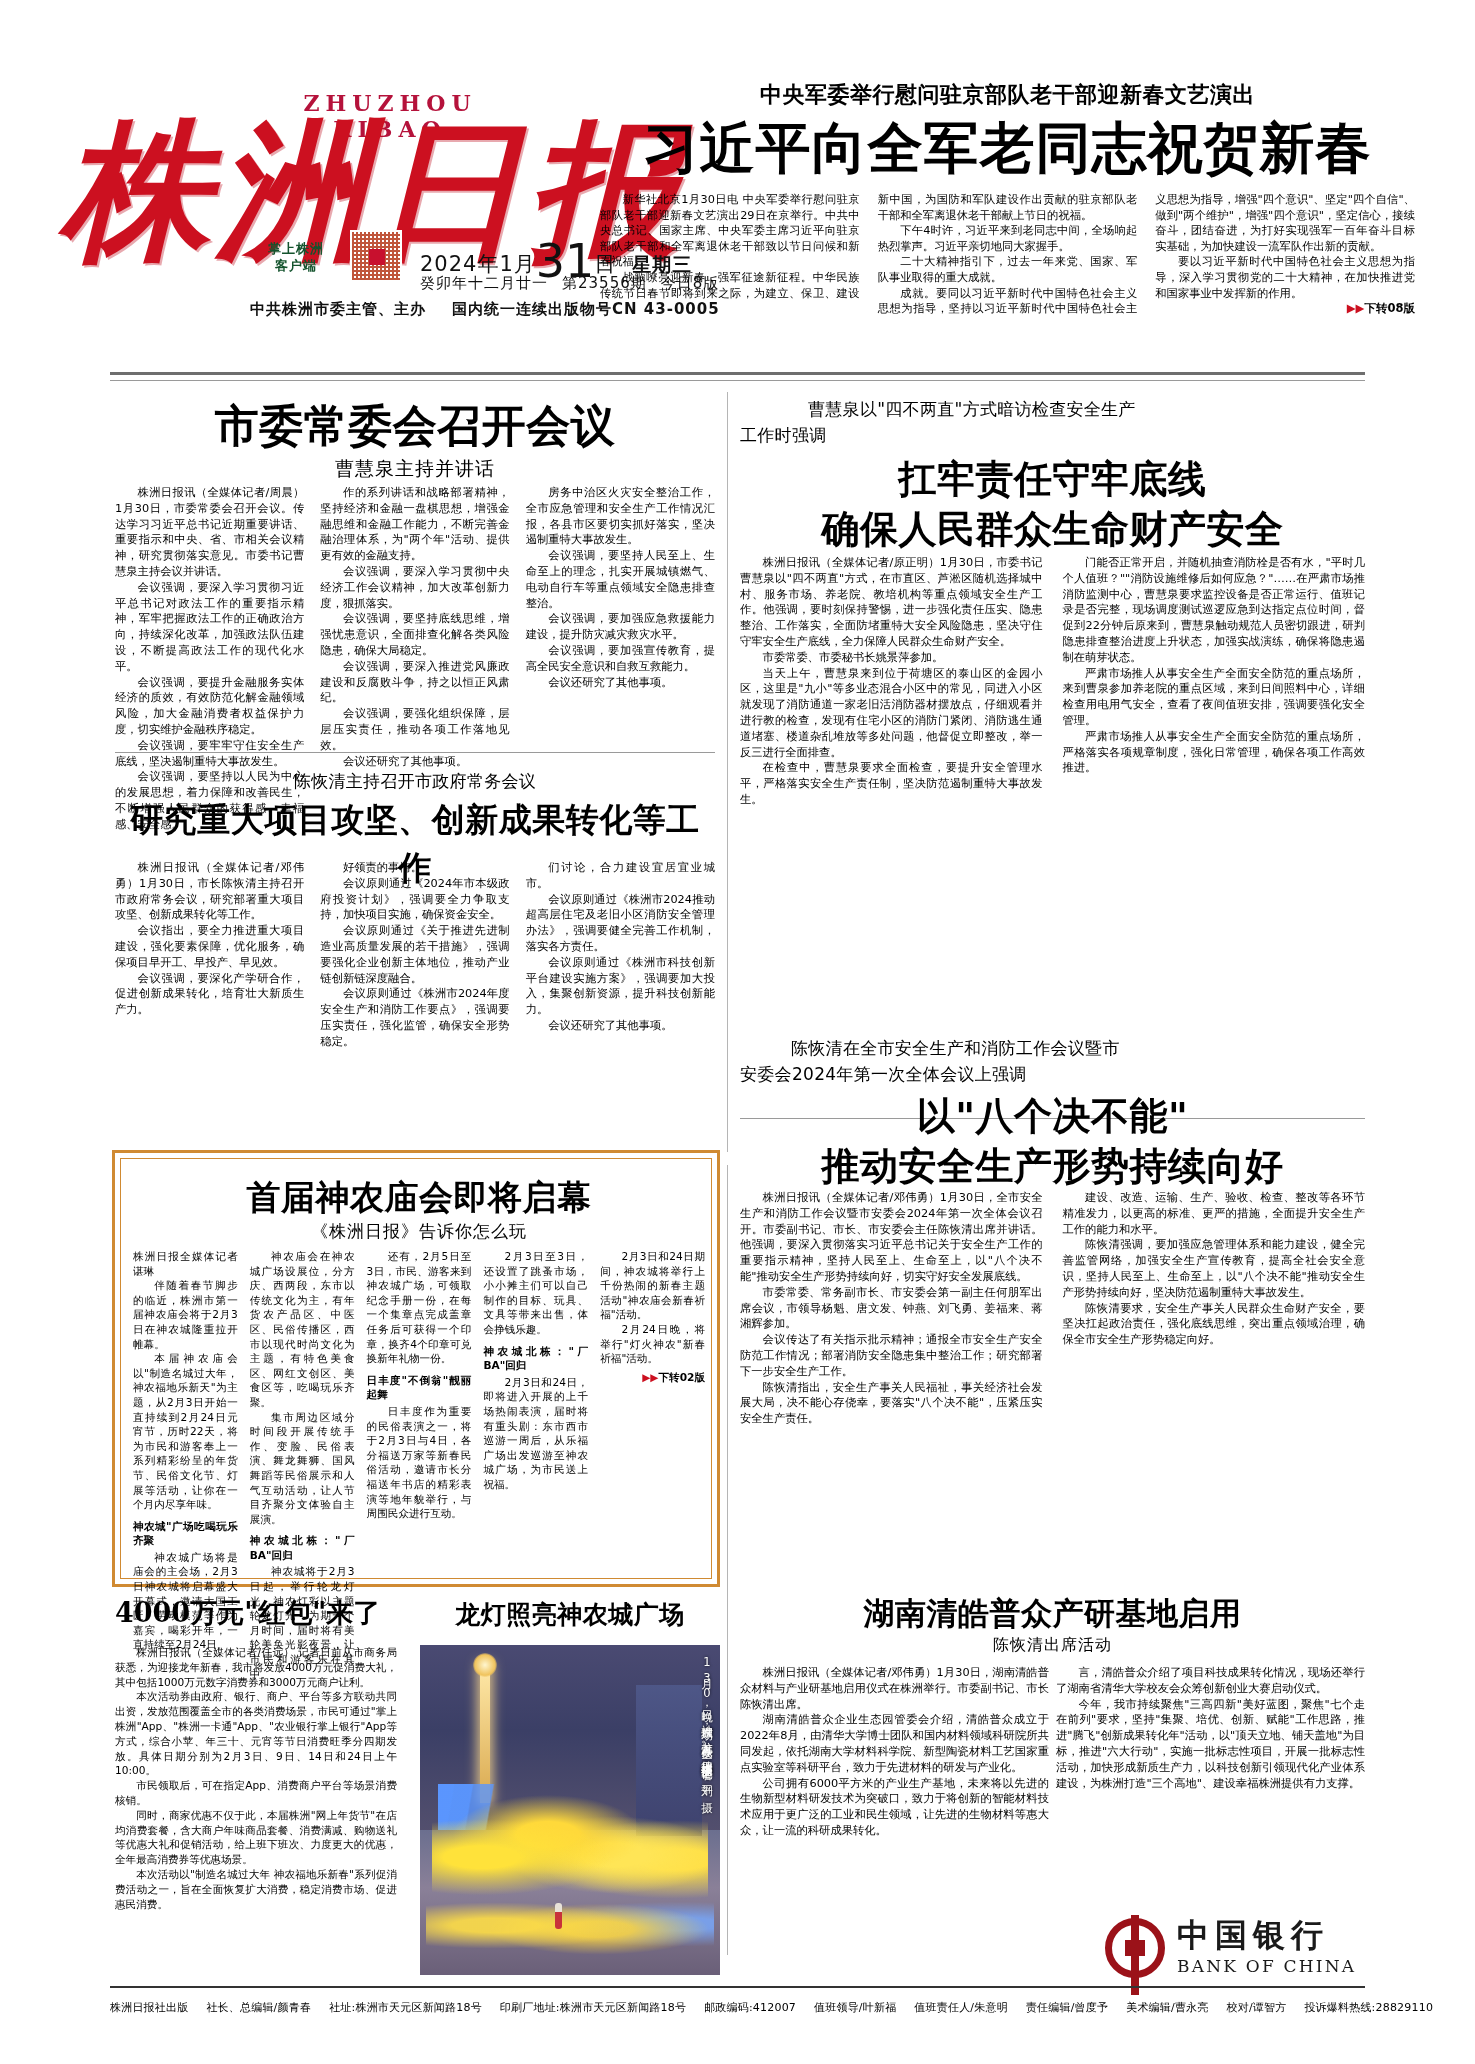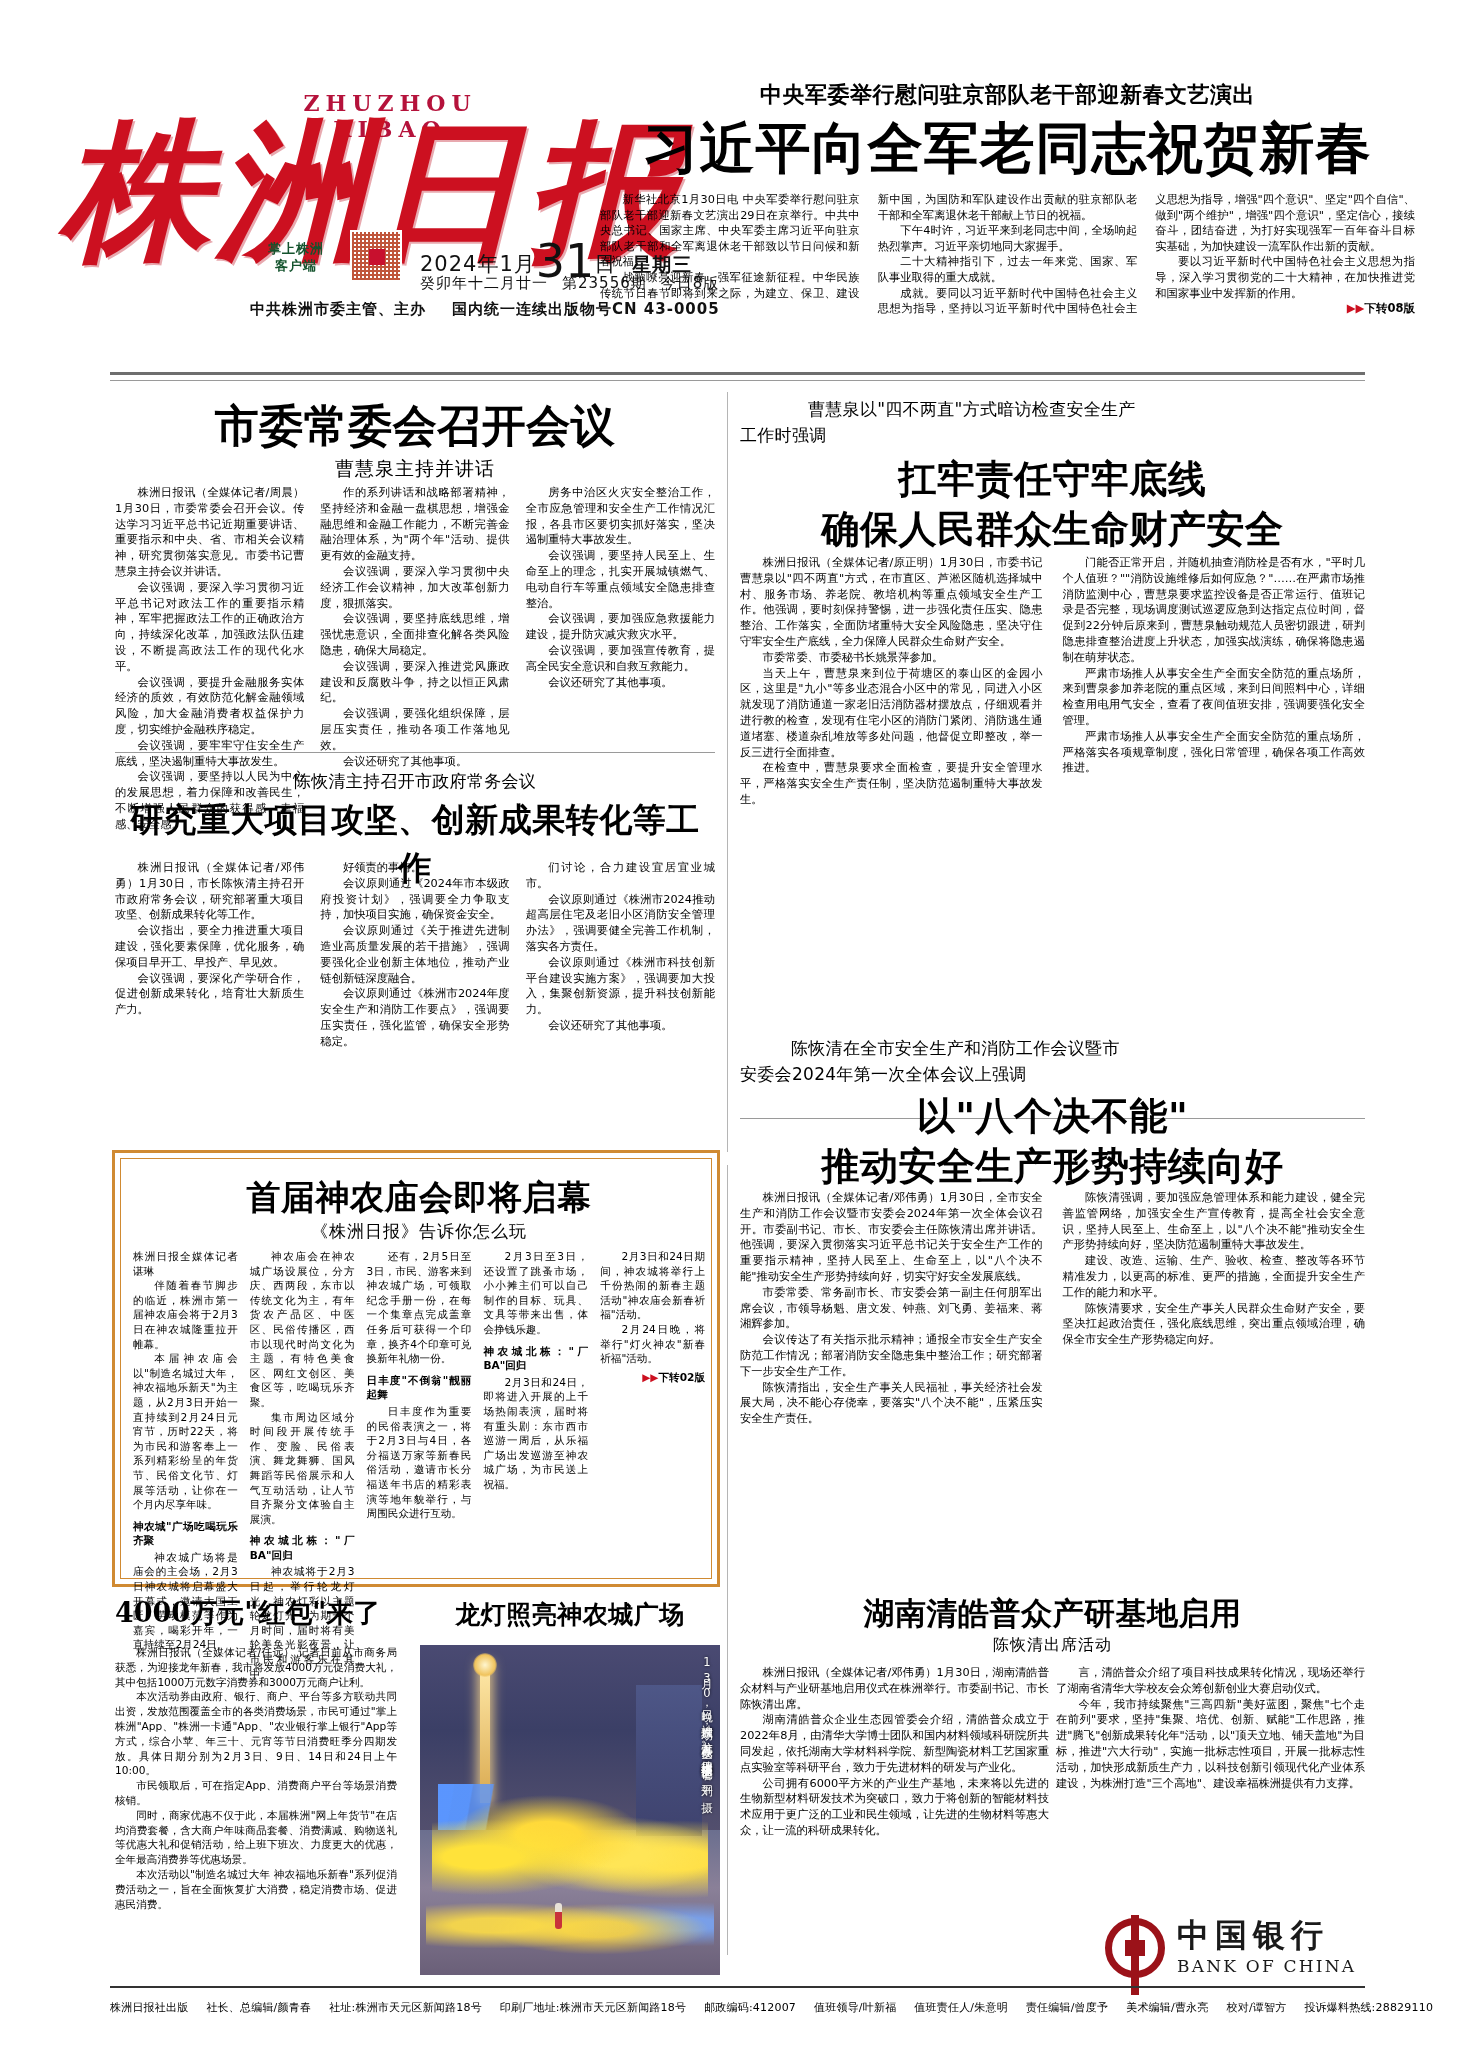--- a/index.html
+++ b/index.html
@@ -398,22 +398,22 @@
   </div>
 
   <div style="position:absolute;left:740px;top:1190px;width:625px;height:390px;display:flex;gap:20px;" class="body-cols">
     <div style="flex:1;">
       <p>株洲日报讯（全媒体记者/邓伟勇）1月30日，全市安全生产和消防工作会议暨市安委会2024年第一次全体会议召开。市委副书记、市长、市安委会主任陈恢清出席并讲话。他强调，要深入贯彻落实习近平总书记关于安全生产工作的重要指示精神，坚持人民至上、生命至上，以"八个决不能"推动安全生产形势持续向好，切实守好安全发展底线。</p>
       <p>市委常委、常务副市长、市安委会第一副主任何朋军出席会议，市领导杨魁、唐文发、钟燕、刘飞勇、姜福来、蒋湘辉参加。</p>
       <p>会议传达了有关指示批示精神；通报全市安全生产安全防范工作情况；部署消防安全隐患集中整治工作；研究部署下一步安全生产工作。</p>
       <p>陈恢清指出，安全生产事关人民福祉，事关经济社会发展大局，决不能心存侥幸，要落实"八个决不能"，压紧压实安全生产责任。</p>
     </div>
     <div style="flex:1;">
+      <p>建设、改造、运输、生产、验收、检查、整改等各环节精准发力，以更高的标准、更严的措施，全面提升安全生产工作的能力和水平。</p>
       <p>陈恢清强调，要加强应急管理体系和能力建设，健全完善监管网络，加强安全生产宣传教育，提高全社会安全意识，坚持人民至上、生命至上，以"八个决不能"推动安全生产形势持续向好，坚决防范遏制重特大事故发生。</p>
-      <p>建设、改造、运输、生产、验收、检查、整改等各环节精准发力，以更高的标准、更严的措施，全面提升安全生产工作的能力和水平。</p>
       <p>陈恢清要求，安全生产事关人民群众生命财产安全，要坚决扛起政治责任，强化底线思维，突出重点领域治理，确保全市安全生产形势稳定向好。</p>
     </div>
   </div>
 
   <div style="position:absolute;left:740px;top:1592px;width:625px;">
     <div class="hl-main" style="font-size:31px;line-height:42px;text-align:center;">湖南清皓普众产研基地启用</div>
     <div class="hl-sub" style="font-size:16px;margin-top:1px;">陈恢清出席活动</div>
   </div>
 
   <div style="position:absolute;left:740px;top:1665px;width:625px;height:280px;display:flex;gap:7px;" class="body-cols">

